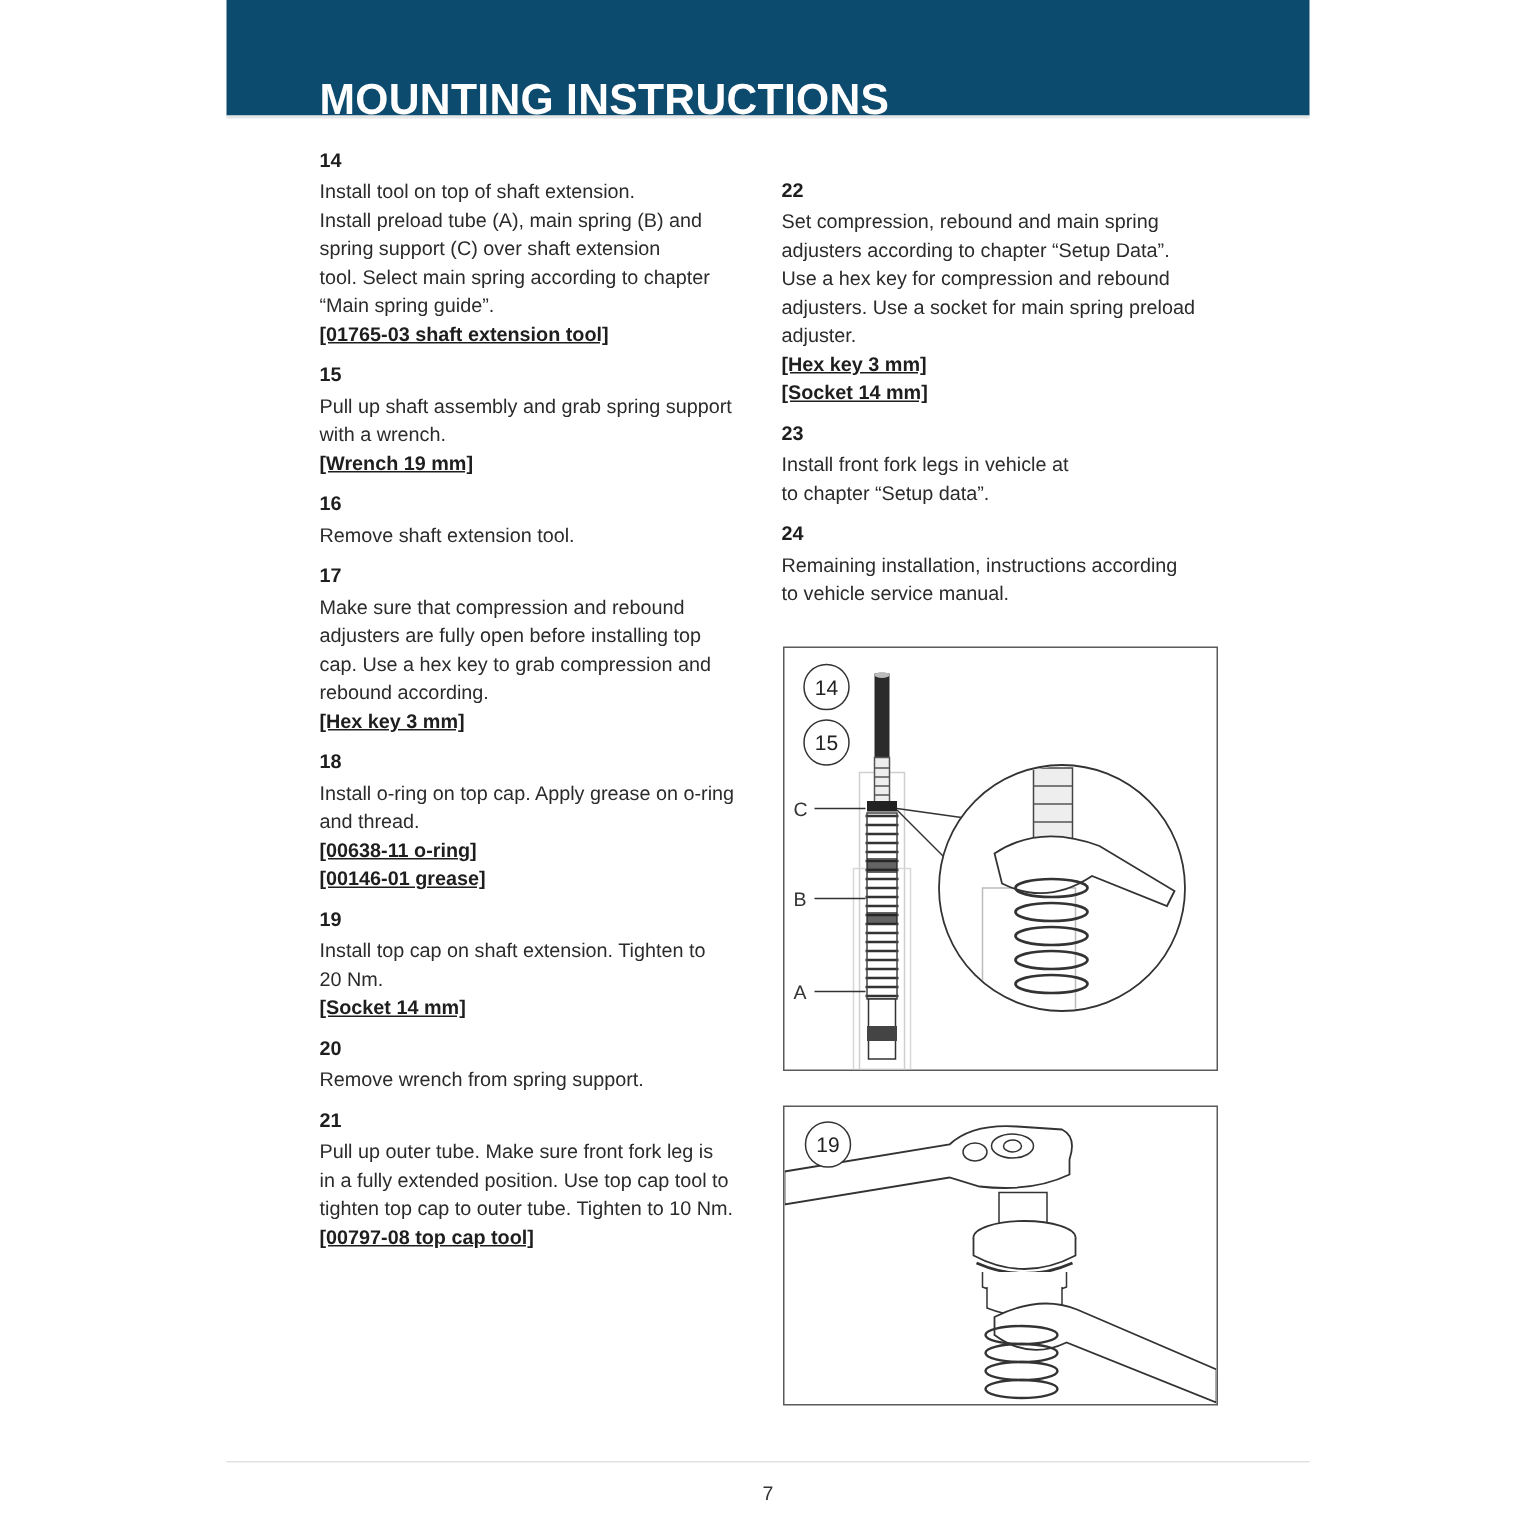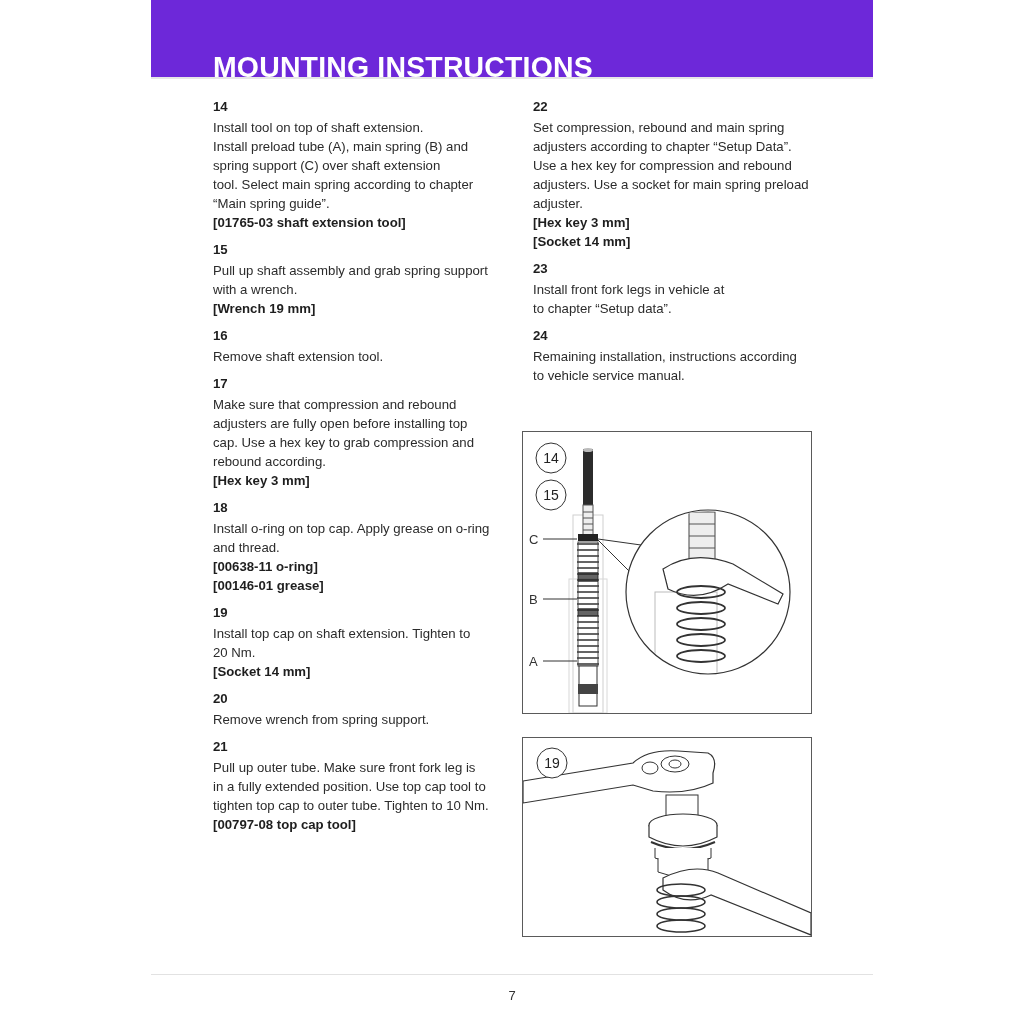--- a/index.html
+++ b/index.html
@@ -1,31 +1,31 @@
 <!DOCTYPE html>
 <html><head>
 <meta charset="utf-8">
 <style>
   html, body { margin: 0; padding: 0; background: #ffffff; }
   body { width: 1024px; height: 1024px; position: relative; overflow: hidden;
          font-family: "Liberation Sans", sans-serif; color: #2b2b2b; }
   .header-band { position: absolute; left: 151px; top: 0; width: 722px; height: 77px;
-                 background: #6d28d9; overflow: hidden; }
+                 background: #0c4a6e; overflow: hidden; }
   .header-band .title { position: absolute; left: 62px; top: 51px; font-size: 29px;
                  font-weight: bold; color: #ffffff; letter-spacing: 0.2px; white-space: nowrap;
                  font-family: "Liberation Sans", sans-serif; transform: scaleX(0.98); transform-origin: left top; }
   .header-rule { position: absolute; left: 151px; top: 77px; width: 722px; height: 2px; background: #e6e6e6; }
 
   .col { position: absolute; top: 97px; font-size: 13.2px; line-height: 19px; }
   .col.left { left: 213px; width: 295px; }
-  .col.right { left: 533px; width: 295px; }
+  .col.right { left: 521px; width: 295px; margin-top: 20px; }
   .step { margin-bottom: 8px; }
   .step-num { font-weight: bold; color: #1e1e1e; margin-bottom: 2px; }
   .step-line { white-space: nowrap; }
-  .step-tool { font-weight: bold; color: #1e1e1e; white-space: nowrap; }
+  .step-tool { font-weight: bold; color: #1e1e1e; white-space: nowrap; text-decoration: underline; }
 
   .figure { position: absolute; border: 1px solid #5a5a5a; background: #fff; overflow: hidden; }
   .fig1 { left: 522px; top: 431px; width: 288px; height: 281px; }
   .fig2 { left: 522px; top: 737px; width: 288px; height: 198px; }
   .figure svg { position: absolute; left: 0; top: 0; }
 
   .footer-rule { position: absolute; left: 151px; top: 974px; width: 722px; height: 1px; background: #e2e2e2; }
   .page-num { position: absolute; left: 0; width: 1024px; top: 988px; text-align: center;
               font-size: 13px; color: #333; }
 </style>

